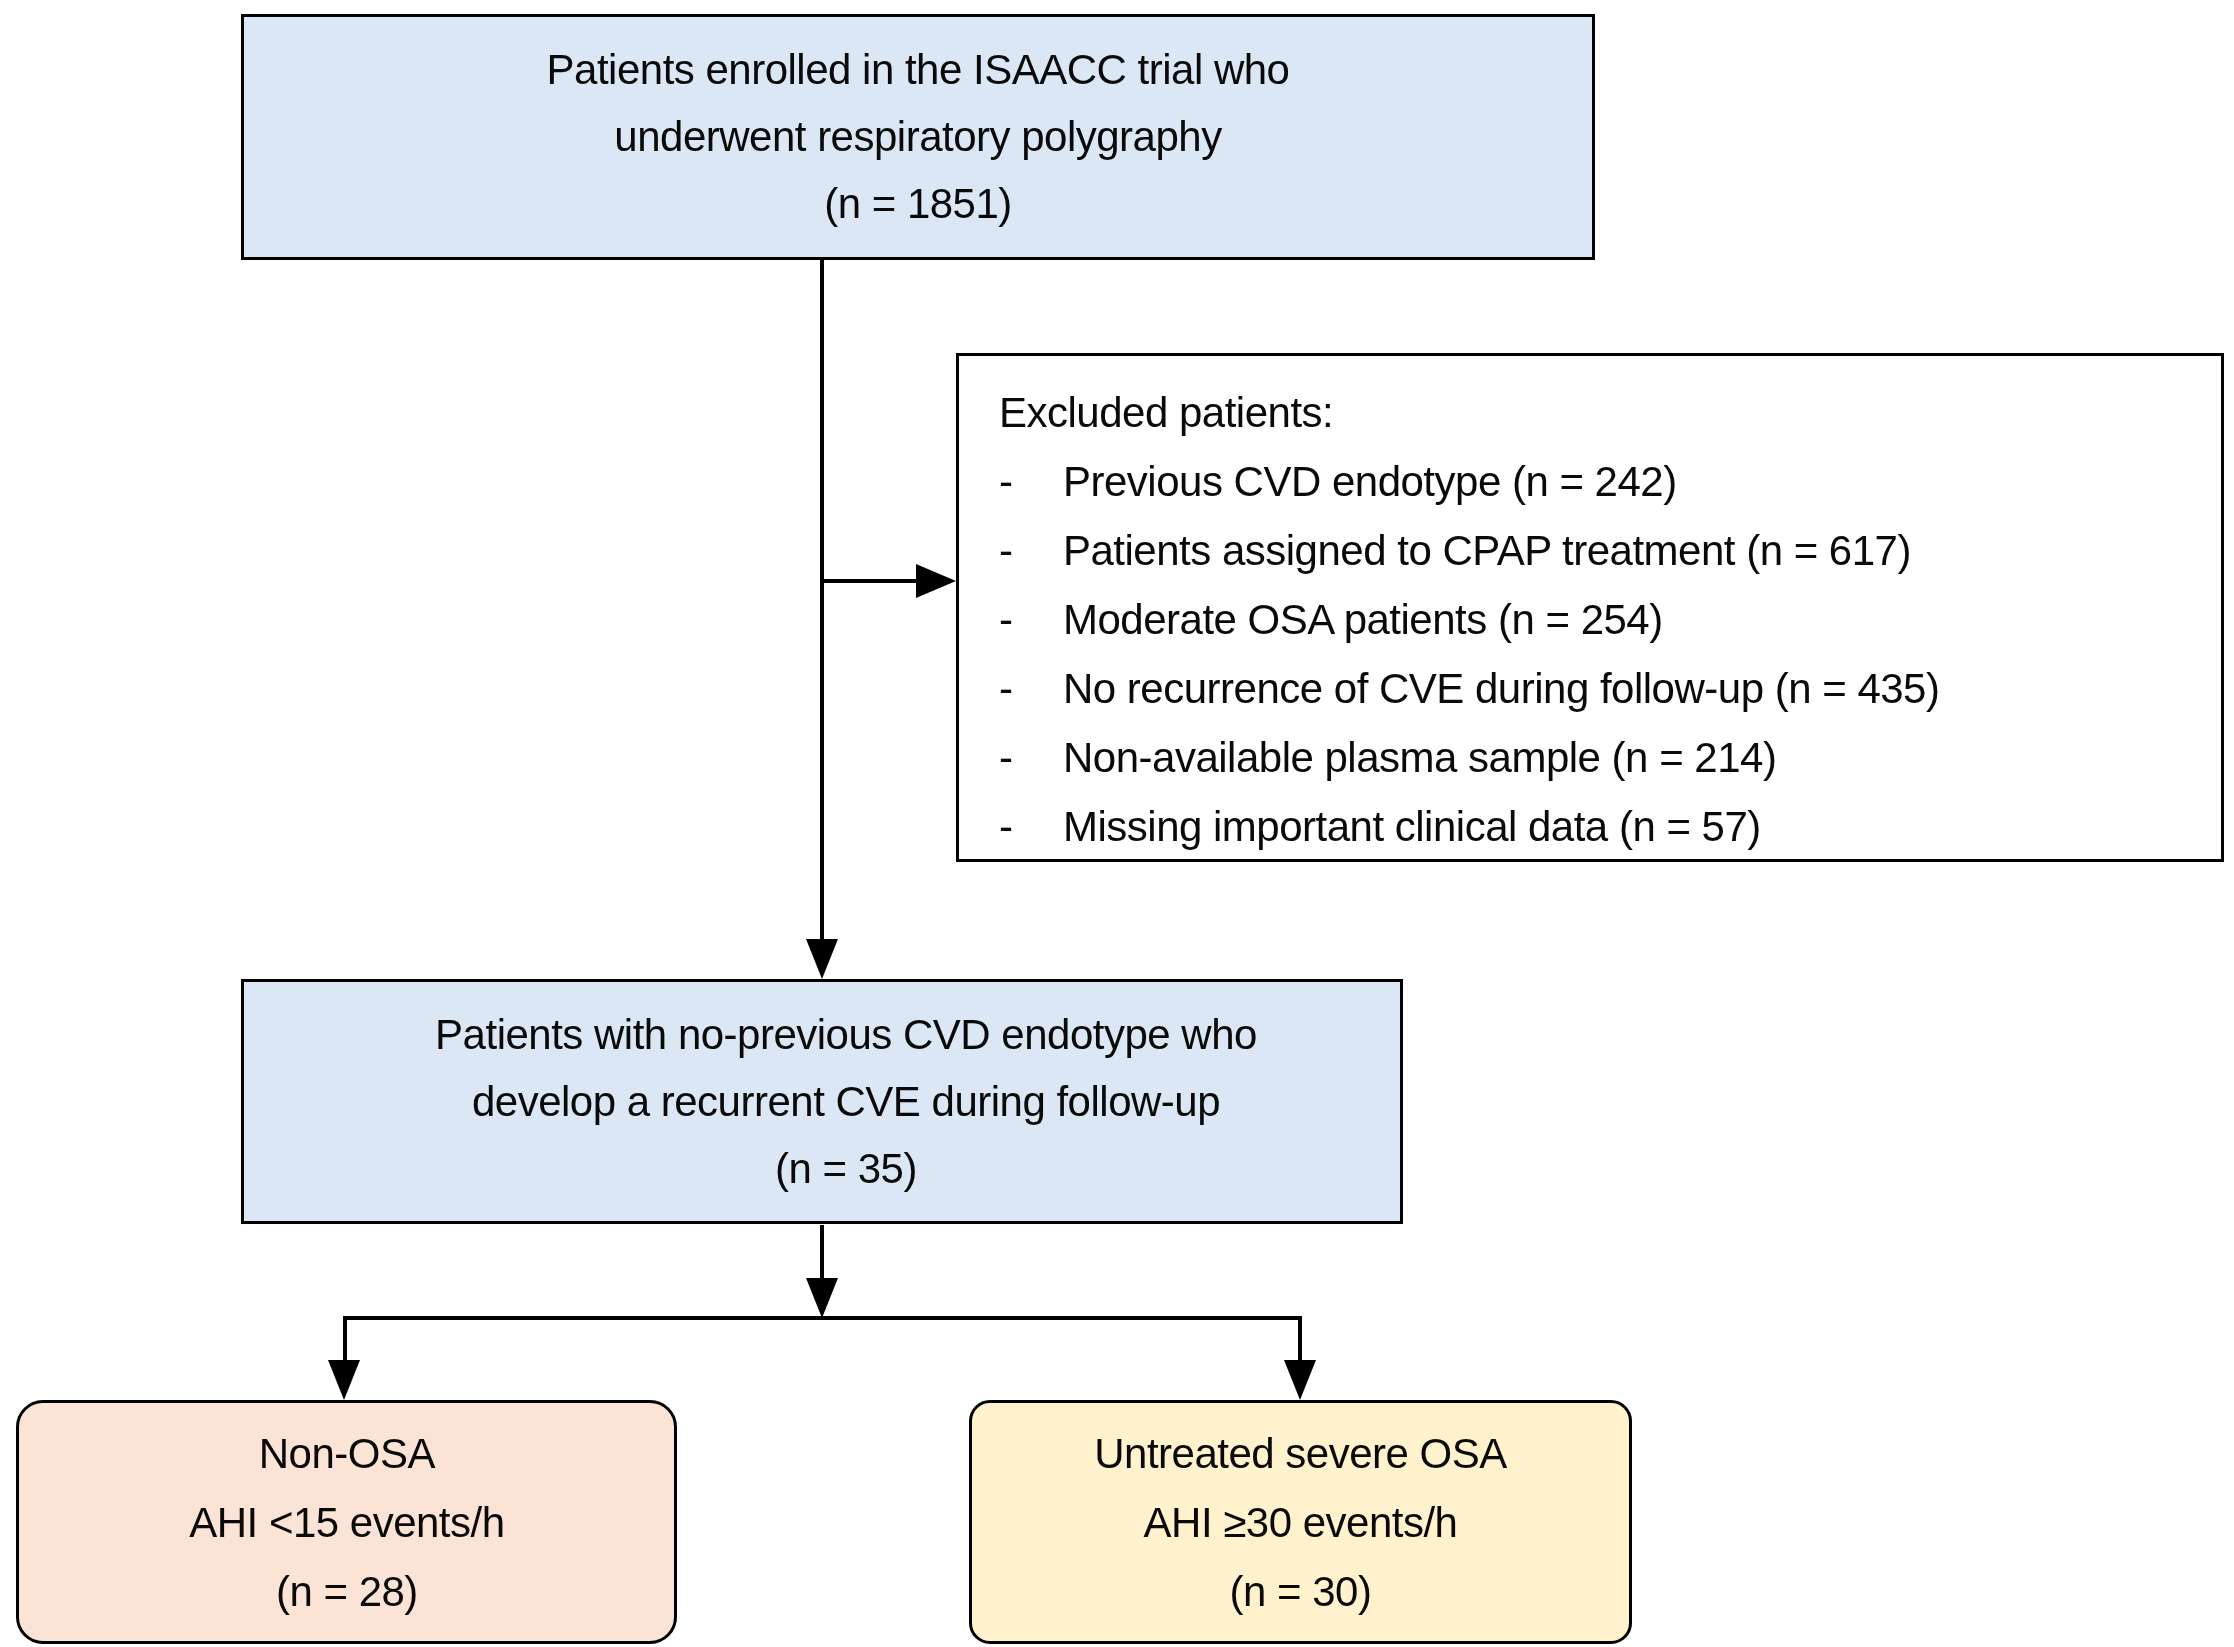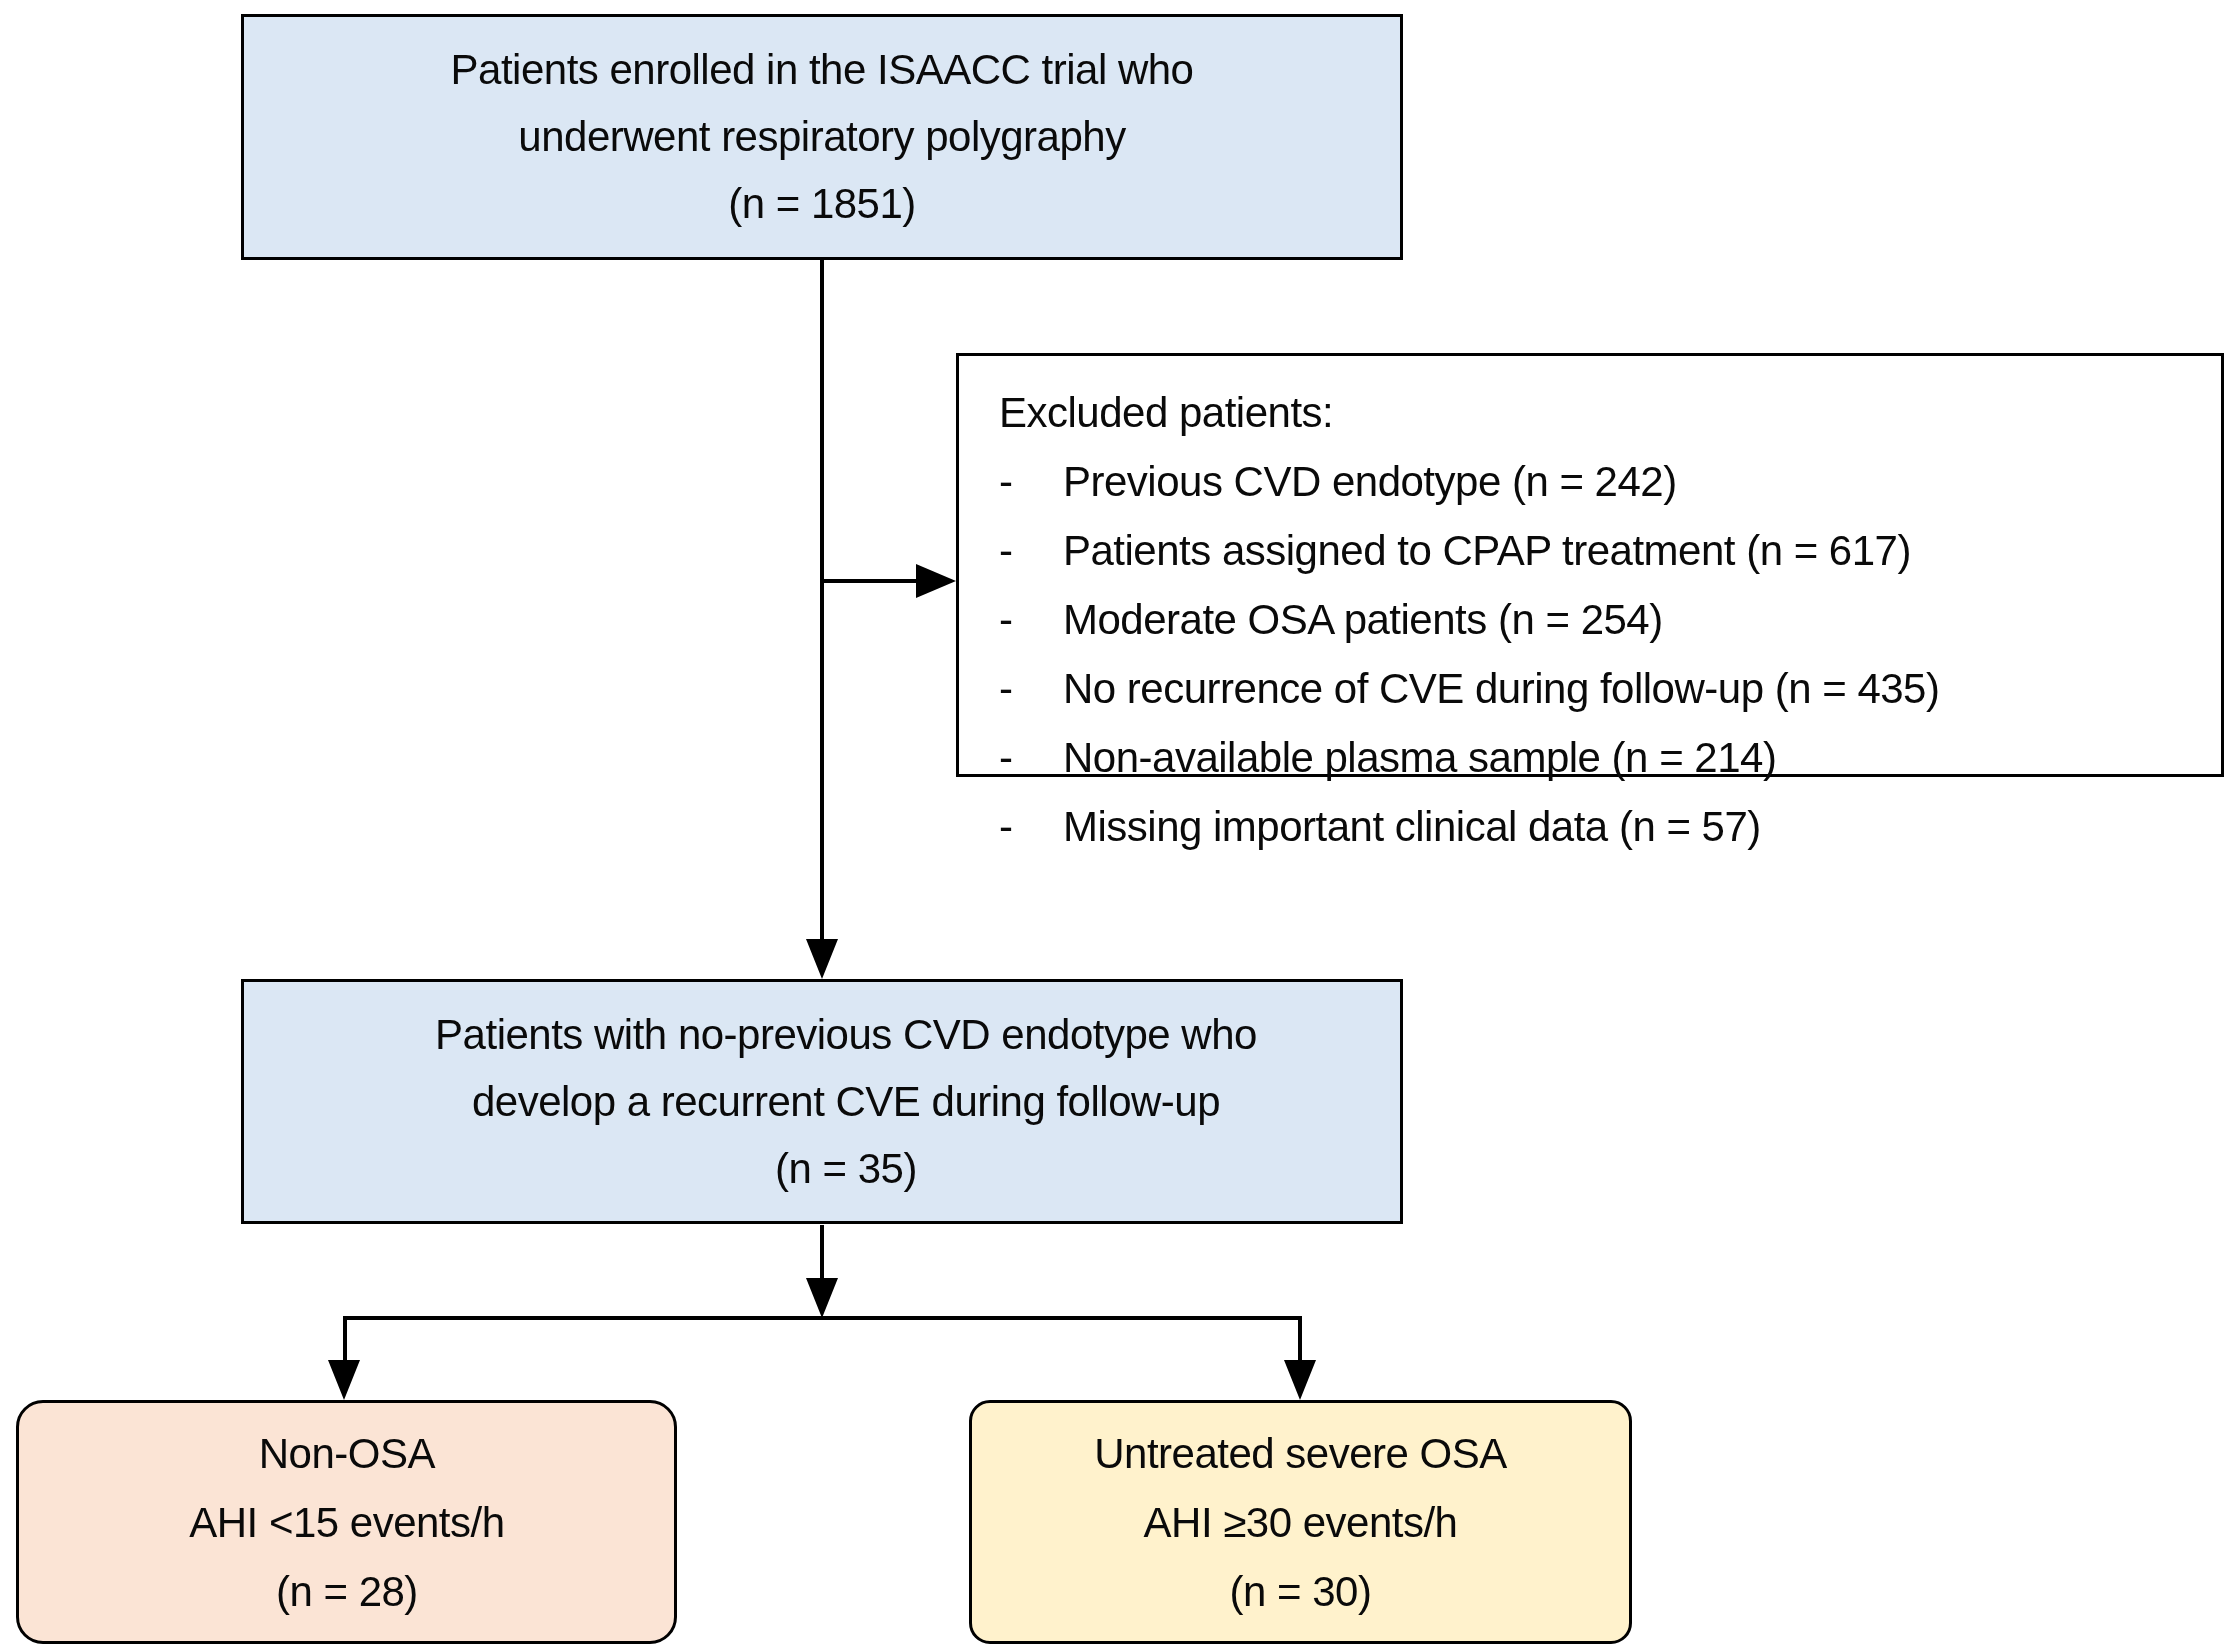--- a/index.html
+++ b/index.html
@@ -67,33 +67,33 @@
     border-top: 17.3px solid transparent;
     border-bottom: 17.3px solid transparent;
     border-left: 40px solid #000000;
   }
 </style>
 </head>
 <body>
 
 <div class="canvas">
 
-  <div class="box blue" style="left:241px; top:13.6px; width:1162px; height:246px;">
+  <div class="box blue" style="left:241px; top:13.6px; width:1354px; height:246px;">
     <div>Patients enrolled in the ISAACC trial who</div>
     <div>underwent respiratory polygraphy</div>
     <div>(n = 1851)</div>
   </div>
 
   <div class="vline" style="left:820px; top:260px; height:682px;"></div>
   <div class="arrow-down" style="left:806px; top:939px;"></div>
 
   <div class="hline" style="left:821px; top:579px; width:100px;"></div>
   <div class="arrow-right" style="left:916px; top:564px;"></div>
 
-  <div class="box white" style="left:956px; top:353px; width:1268px; height:424px;">
+  <div class="box white" style="left:956px; top:353px; width:1268px; height:509px;">
     <div class="ex-title">Excluded patients:</div>
     <div class="ex-item">
       <span class="dash">-</span>
       <span class="itxt">Previous CVD endotype (n = 242)</span>
     </div>
     <div class="ex-item">
       <span class="dash">-</span>
       <span class="itxt">Patients assigned to CPAP treatment (n = 617)</span>
     </div>
     <div class="ex-item">

